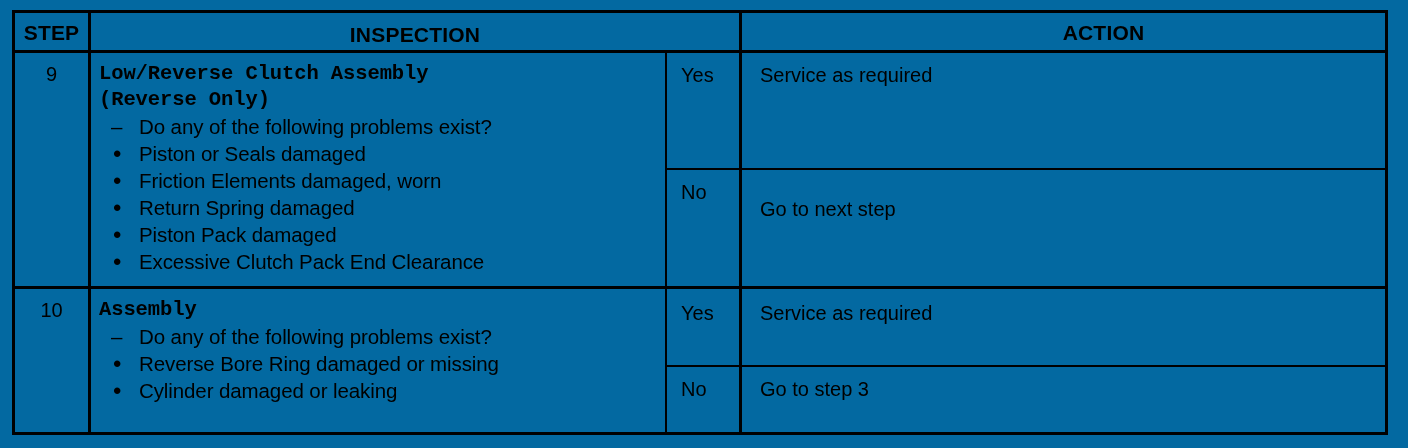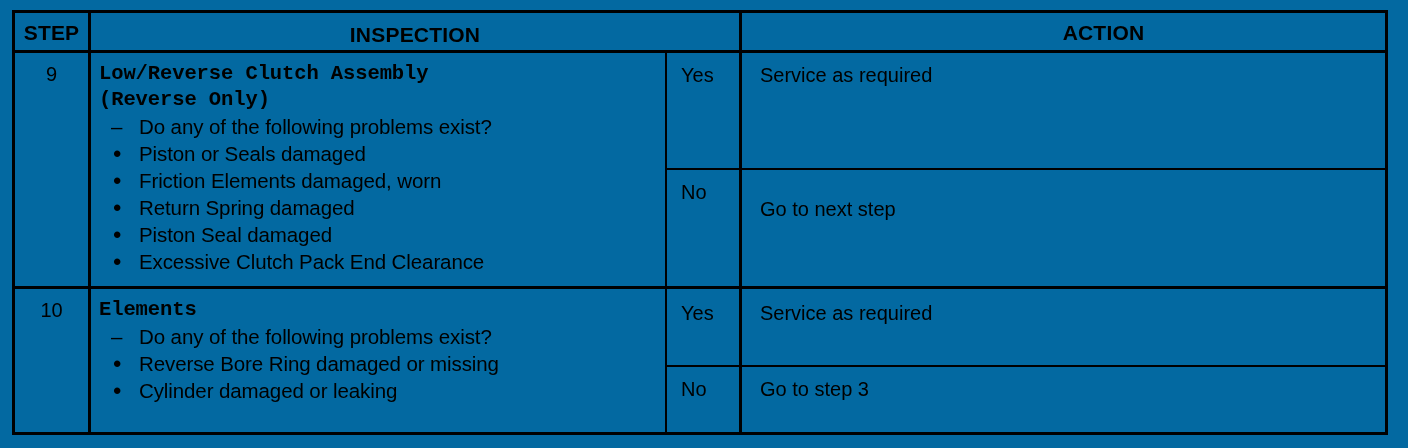--- a/index.html
+++ b/index.html
@@ -168,38 +168,38 @@
       <div class="insp-line">
         <span class="marker dot">•</span>
         <span>Friction Elements damaged, worn</span>
       </div>
       <div class="insp-line">
         <span class="marker dot">•</span>
         <span>Return Spring damaged</span>
       </div>
       <div class="insp-line">
         <span class="marker dot">•</span>
-        <span>Piston Seal damaged</span>
+        <span>Piston Pack damaged</span>
       </div>
       <div class="insp-line">
         <span class="marker dot">•</span>
         <span>Excessive Clutch Pack End Clearance</span>
       </div>
     </div>
 
     <div class="yn" style="top:50px;">Yes</div>
     <div class="act" style="top:50px;">Service as required</div>
 
     <div class="yn" style="top:167px;">No</div>
     <div class="act" style="top:167px;margin-top:17px;">Go to next step</div>
 
     <div class="stepnum" style="left:0px; top:286px;">10</div>
 
     <div class="insp-block" style="top:284px;">
-      <div class="insp-head">Elements</div>
+      <div class="insp-head">Assembly</div>
 
       <div class="insp-line">
         <span class="marker">–</span>
         <span>Do any of the following problems exist?</span>
       </div>
 
       <div class="insp-line">
         <span class="marker dot">•</span>
         <span>Reverse Bore Ring damaged or missing</span>
       </div>

